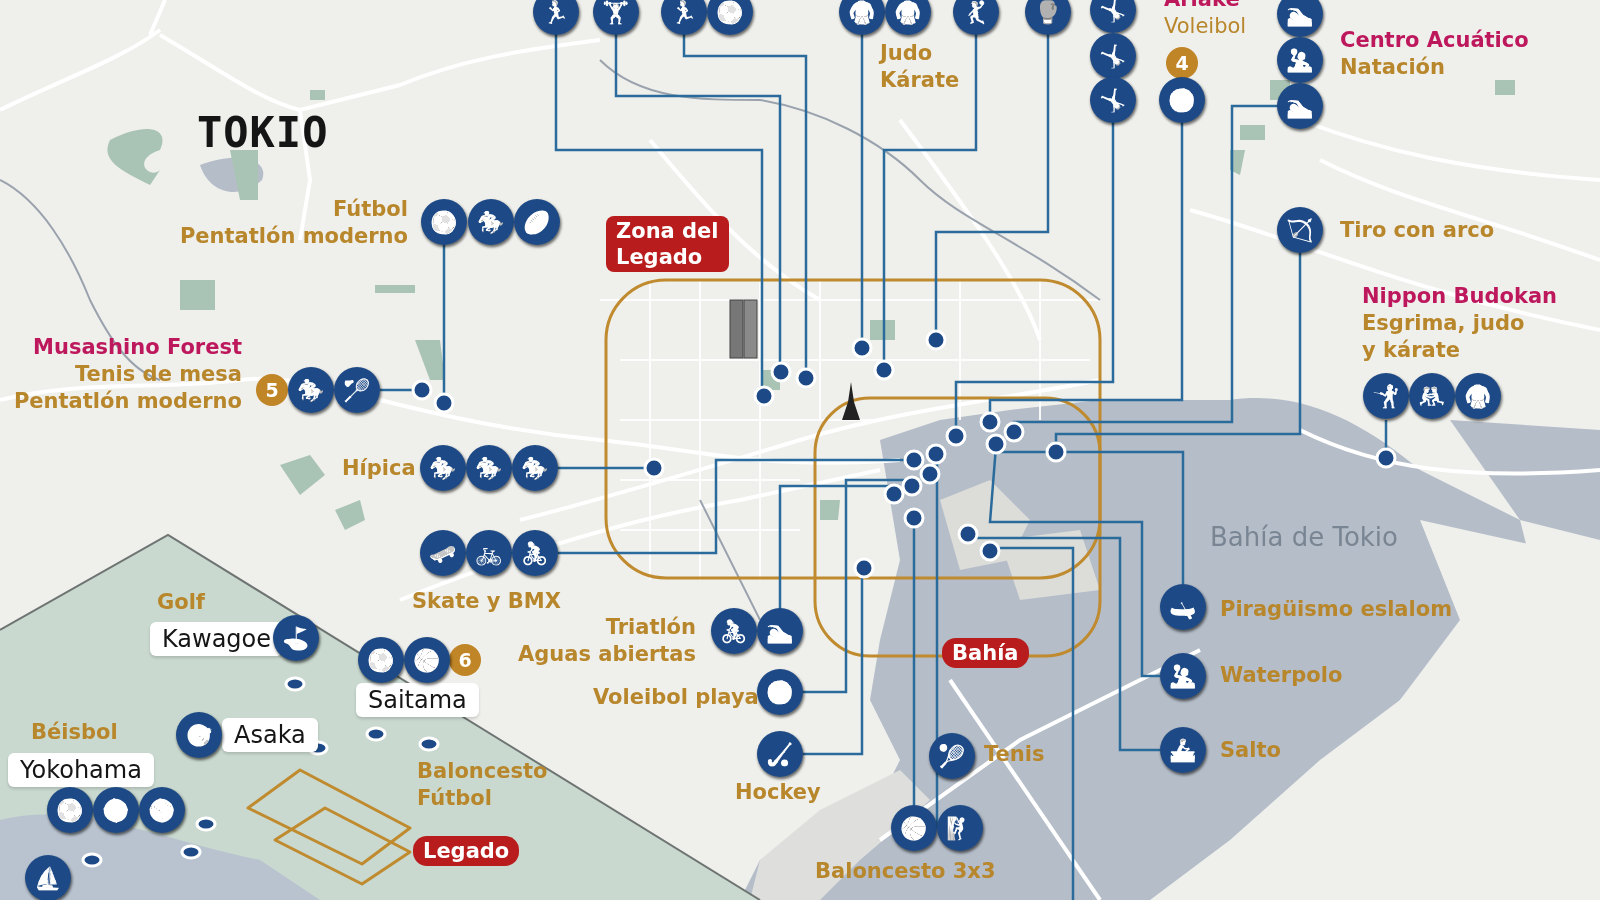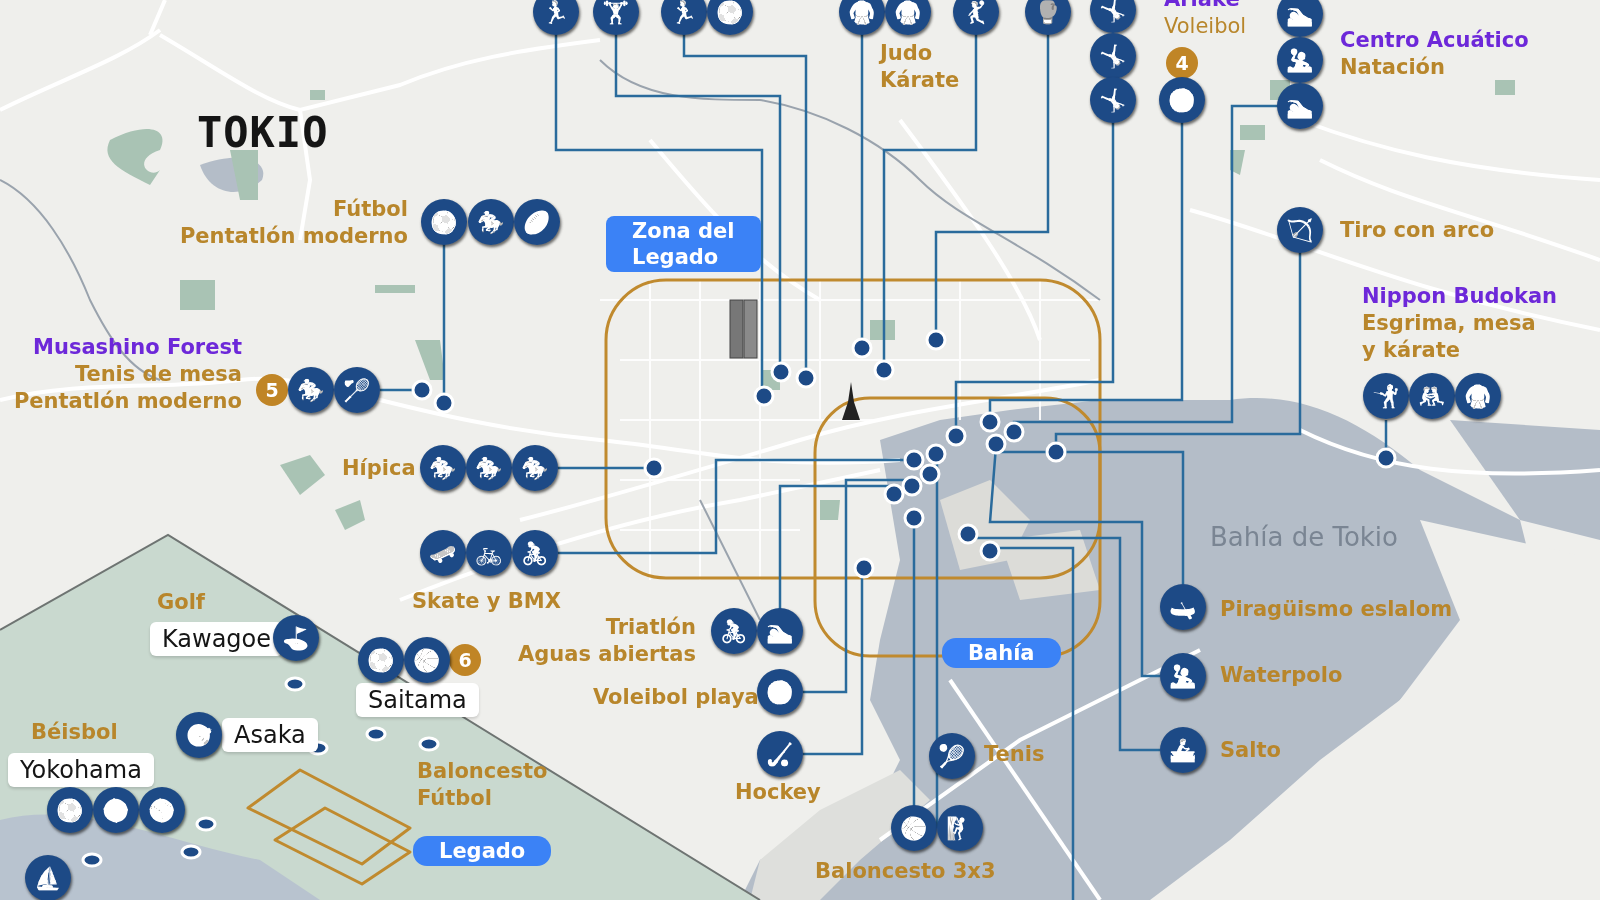--- a/index.html
+++ b/index.html
@@ -1,25 +1,25 @@
 <!DOCTYPE html>
 <html><head>
 <meta charset="utf-8">
 <style>
   html,body{margin:0;padding:0;}
   body{width:1600px;height:900px;overflow:hidden;background:#efefec;font-family:"DejaVu Sans","Liberation Sans",sans-serif;}
   #map{position:relative;width:1600px;height:900px;overflow:hidden;}
   svg#base{position:absolute;left:0;top:0;}
   .lbl{position:absolute;white-space:nowrap;font-weight:bold;font-size:21px;line-height:27px;}
   .gold{color:#b8862b;}
-  .black{color:#6d28d9;}
+  .black{color:#be185d;}
   .right{text-align:right;}
   .title{position:absolute;font-family:"DejaVu Sans Mono","Liberation Mono",monospace;font-size:42px;font-weight:bold;color:#151515;letter-spacing:1px;}
   .bay{position:absolute;color:#7a8593;font-size:26px;font-weight:normal;}
-  .pill{position:absolute;background:#3b82f6;color:#fff;font-weight:bold;font-size:21px;border-radius:8px;padding:2px 26px;line-height:26px;}
+  .pill{position:absolute;background:#b91c1c;color:#fff;font-weight:bold;font-size:21px;border-radius:8px;padding:2px 10px;line-height:26px;}
   .city{position:absolute;background:#fff;color:#151515;font-size:24px;padding:3px 12px;border-radius:6px;box-shadow:0 2px 3px rgba(0,0,0,.15);}
   .badge{position:absolute;width:32px;height:32px;border-radius:50%;background:#c08526;color:#fff;font-weight:bold;font-size:19px;text-align:center;line-height:32px;}
   .ico{position:absolute;width:46px;height:46px;border-radius:50%;background:#1d4a86;box-shadow:1px 2px 3px rgba(0,0,0,.35);display:flex;align-items:center;justify-content:center;color:#fff;font-size:22px;}
 </style>
 </head>
 <body>
 
 <div id="map">
 
   <svg id="base" width="1600" height="900" viewBox="0 0 1600 900">
@@ -191,21 +191,21 @@
     <div class="black">Ariake</div>
     <div class="gold" style="font-weight:normal;text-align:center;">Voleibol</div>
   </div>
   <div class="lbl" style="left:1340px;top:27px;">
     <div class="black">Centro Acuático</div>
     <div class="gold">Natación</div>
   </div>
   <div class="lbl gold" style="left:1340px;top:217px;">Tiro con arco</div>
   <div class="lbl" style="left:1362px;top:283px;">
     <div class="black">Nippon Budokan</div>
-    <div class="gold">Esgrima, mesa</div>
+    <div class="gold">Esgrima, judo</div>
     <div class="gold">y kárate</div>
   </div>
 
   <div class="lbl gold right" style="right:1192px;top:196px;">
     <div>Fútbol</div>
     <div>Pentatlón moderno</div>
   </div>
   <div class="lbl right" style="right:1358px;top:334px;">
     <div class="black">Musashino Forest</div>
     <div class="gold">Tenis de mesa</div>

